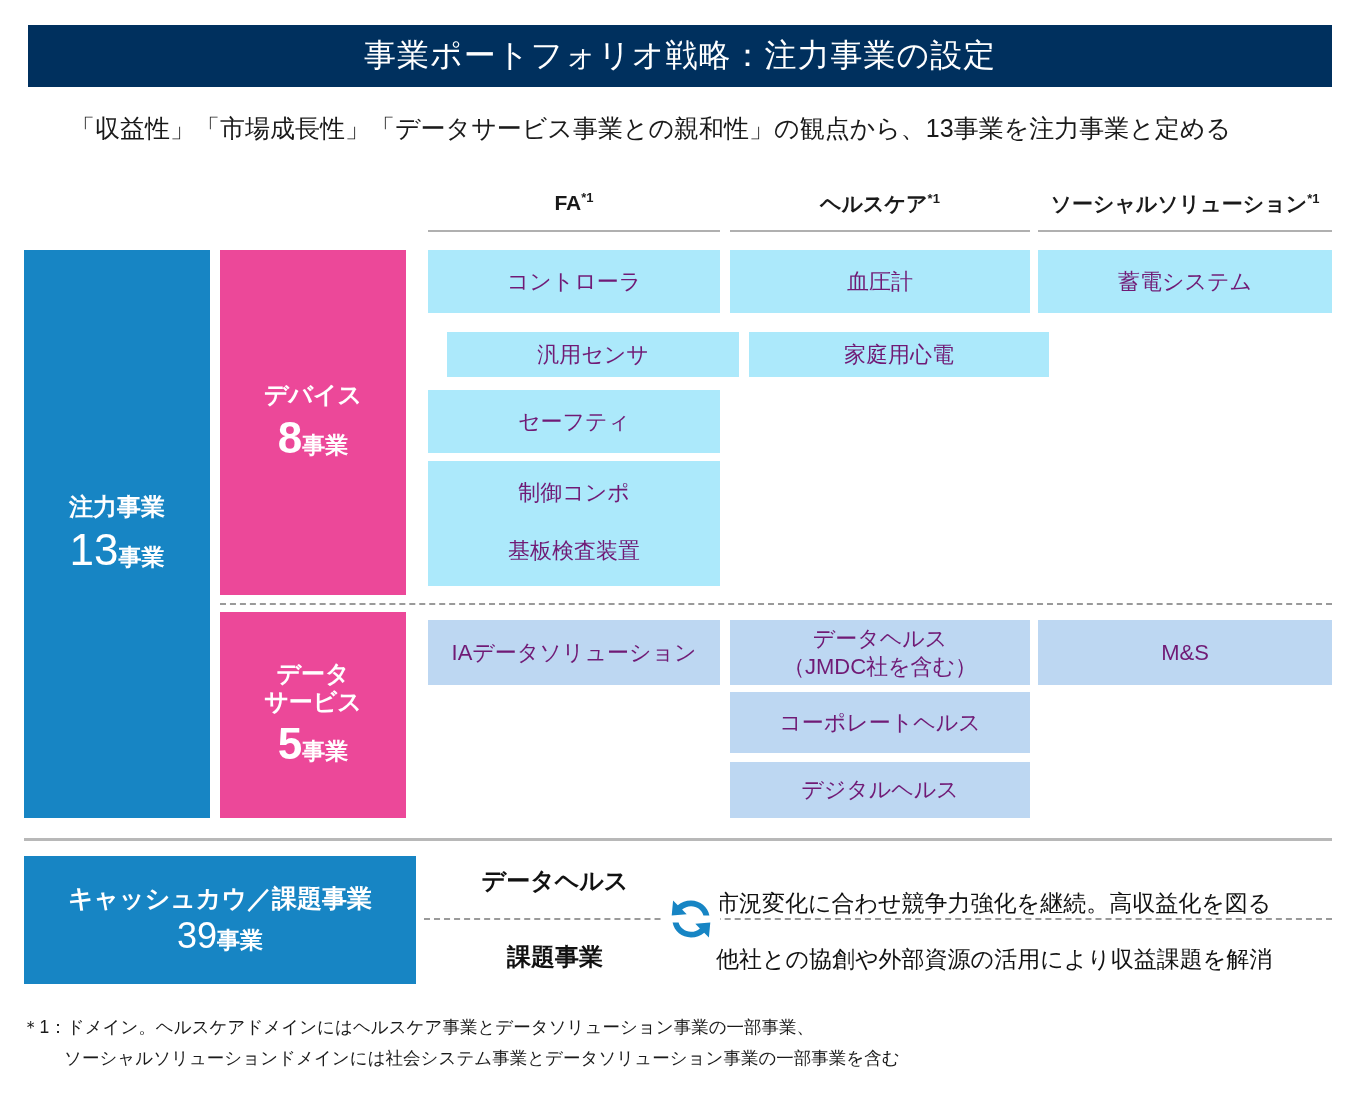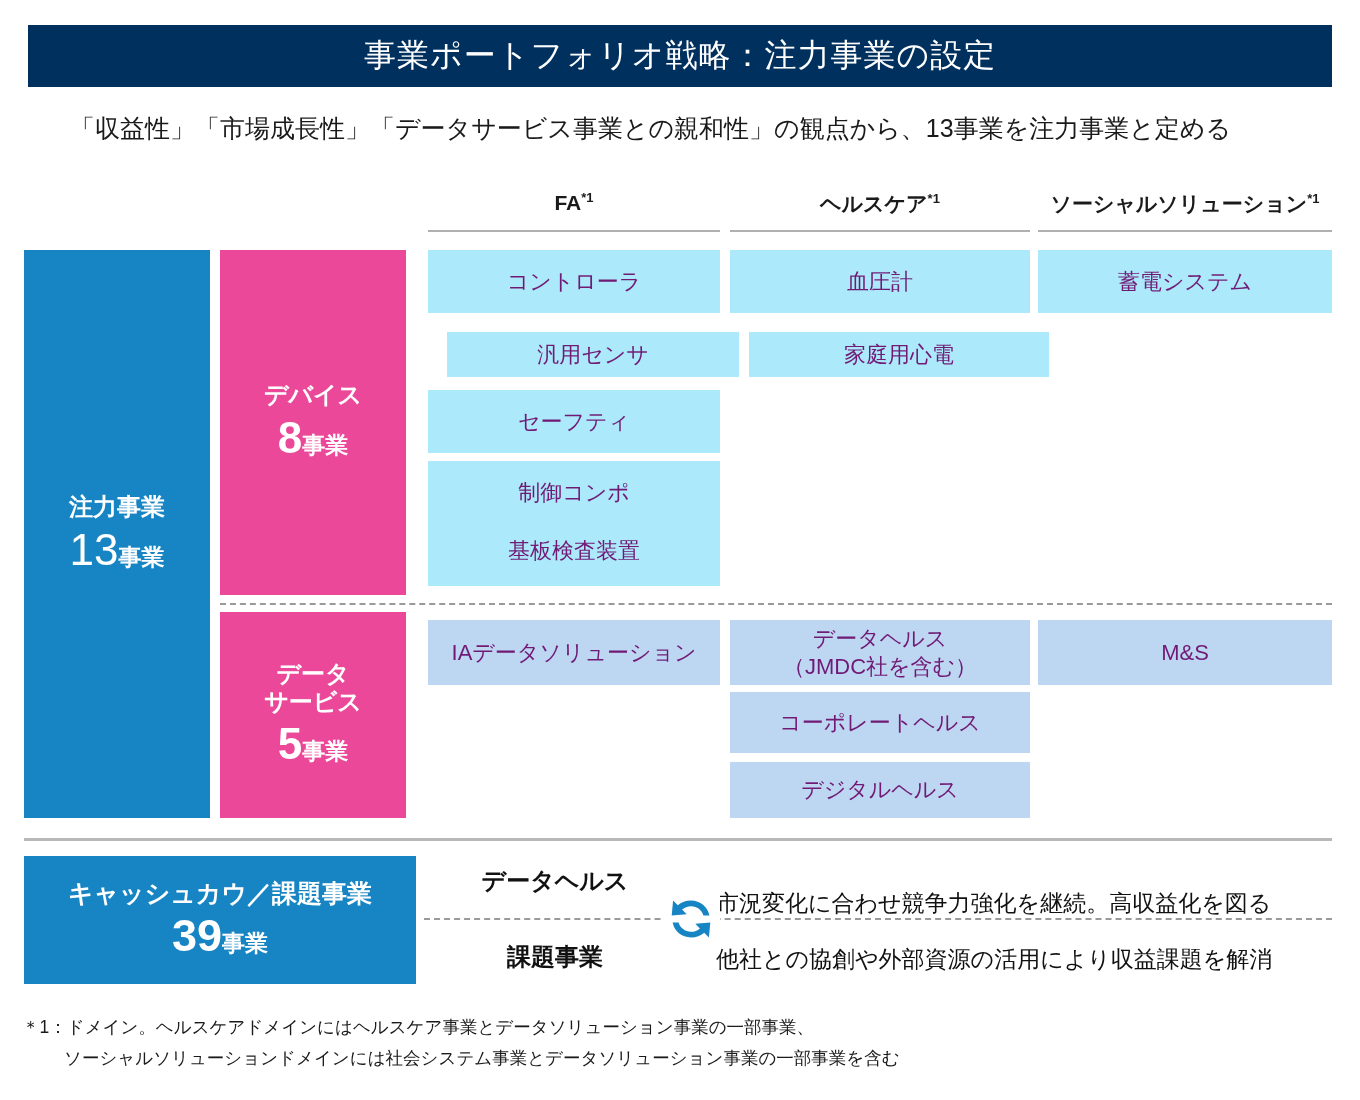--- a/index.html
+++ b/index.html
@@ -182,21 +182,21 @@
     background: #1785c4;
     color: #ffffff;
     display: flex;
     flex-direction: column;
     align-items: center;
     justify-content: center;
     line-height: 1.15;
   }
   .block-cash .lbl { font-size: 25px; font-weight: bold; white-space: nowrap; }
   .block-cash .num-row { margin-top: 2px; }
-  .block-cash .num { font-size: 45px; font-weight: bold; }
+  .block-cash .num { font-size: 36px; font-weight: normal; }
   .block-cash .unit { font-size: 23px; font-weight: bold; }
 
   
   .bot-label {
     position: absolute;
     left: 440px;
     width: 230px;
     text-align: center;
     font-size: 24px;
     font-weight: bold;

